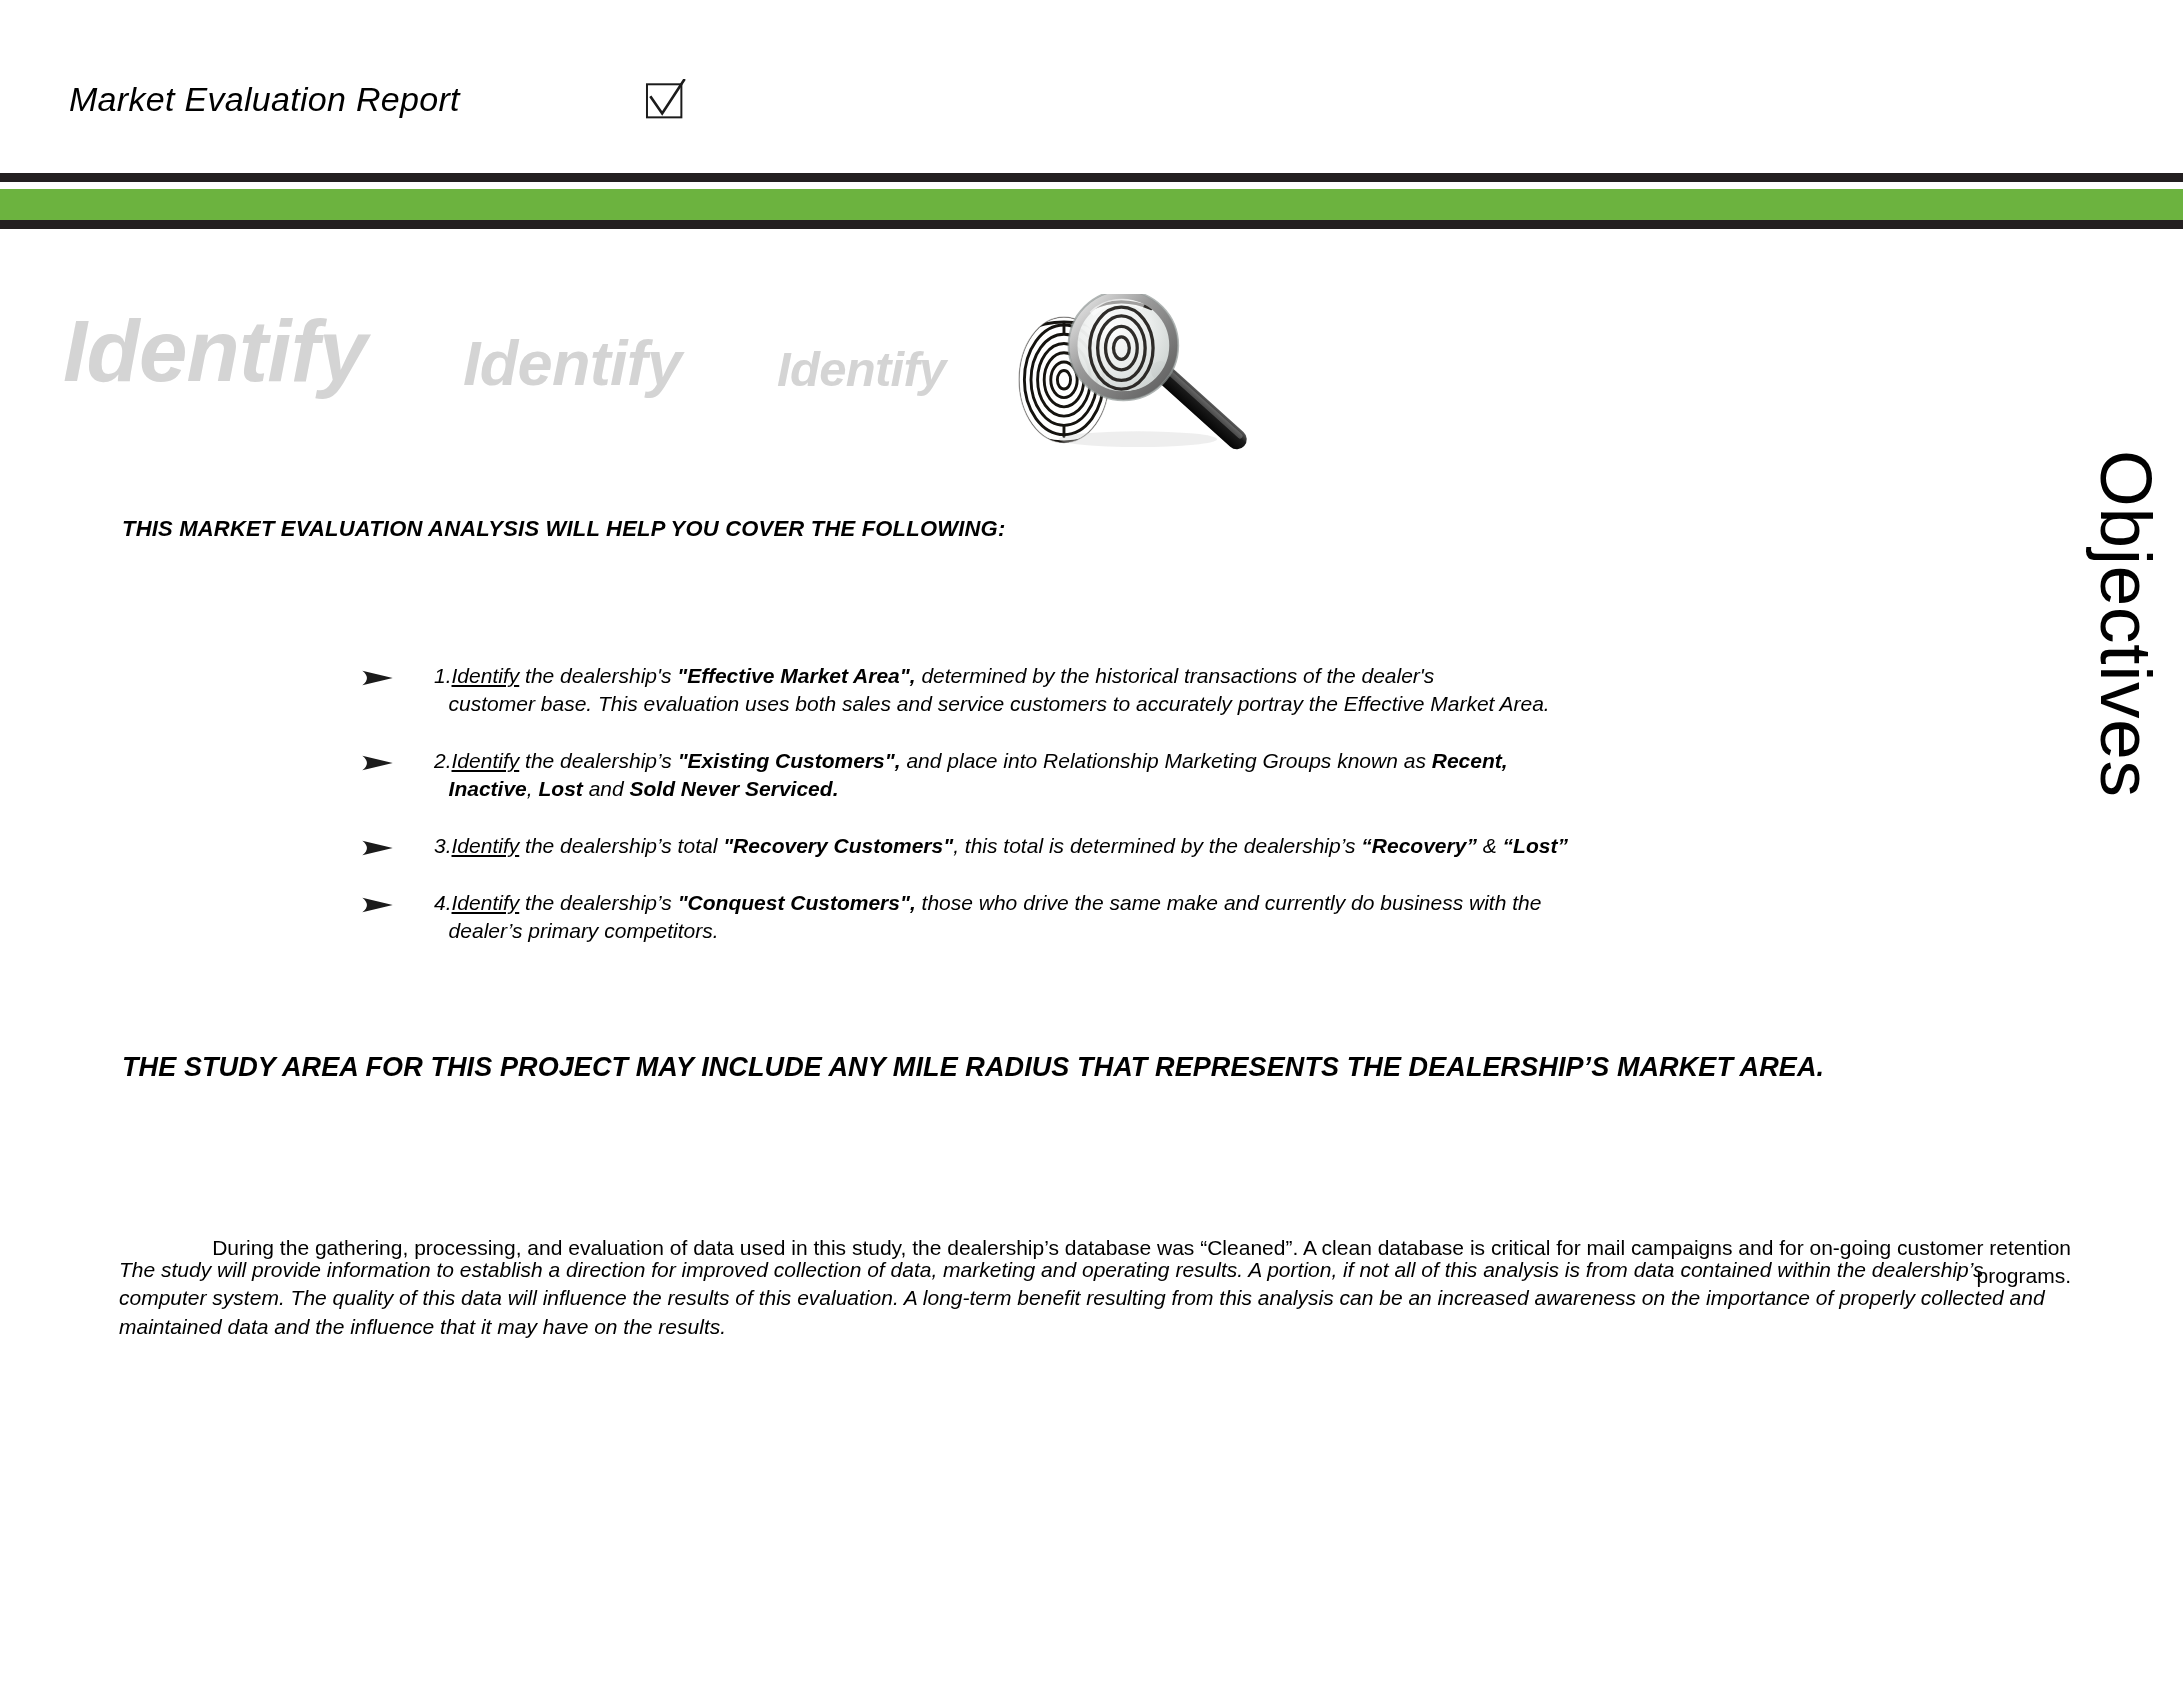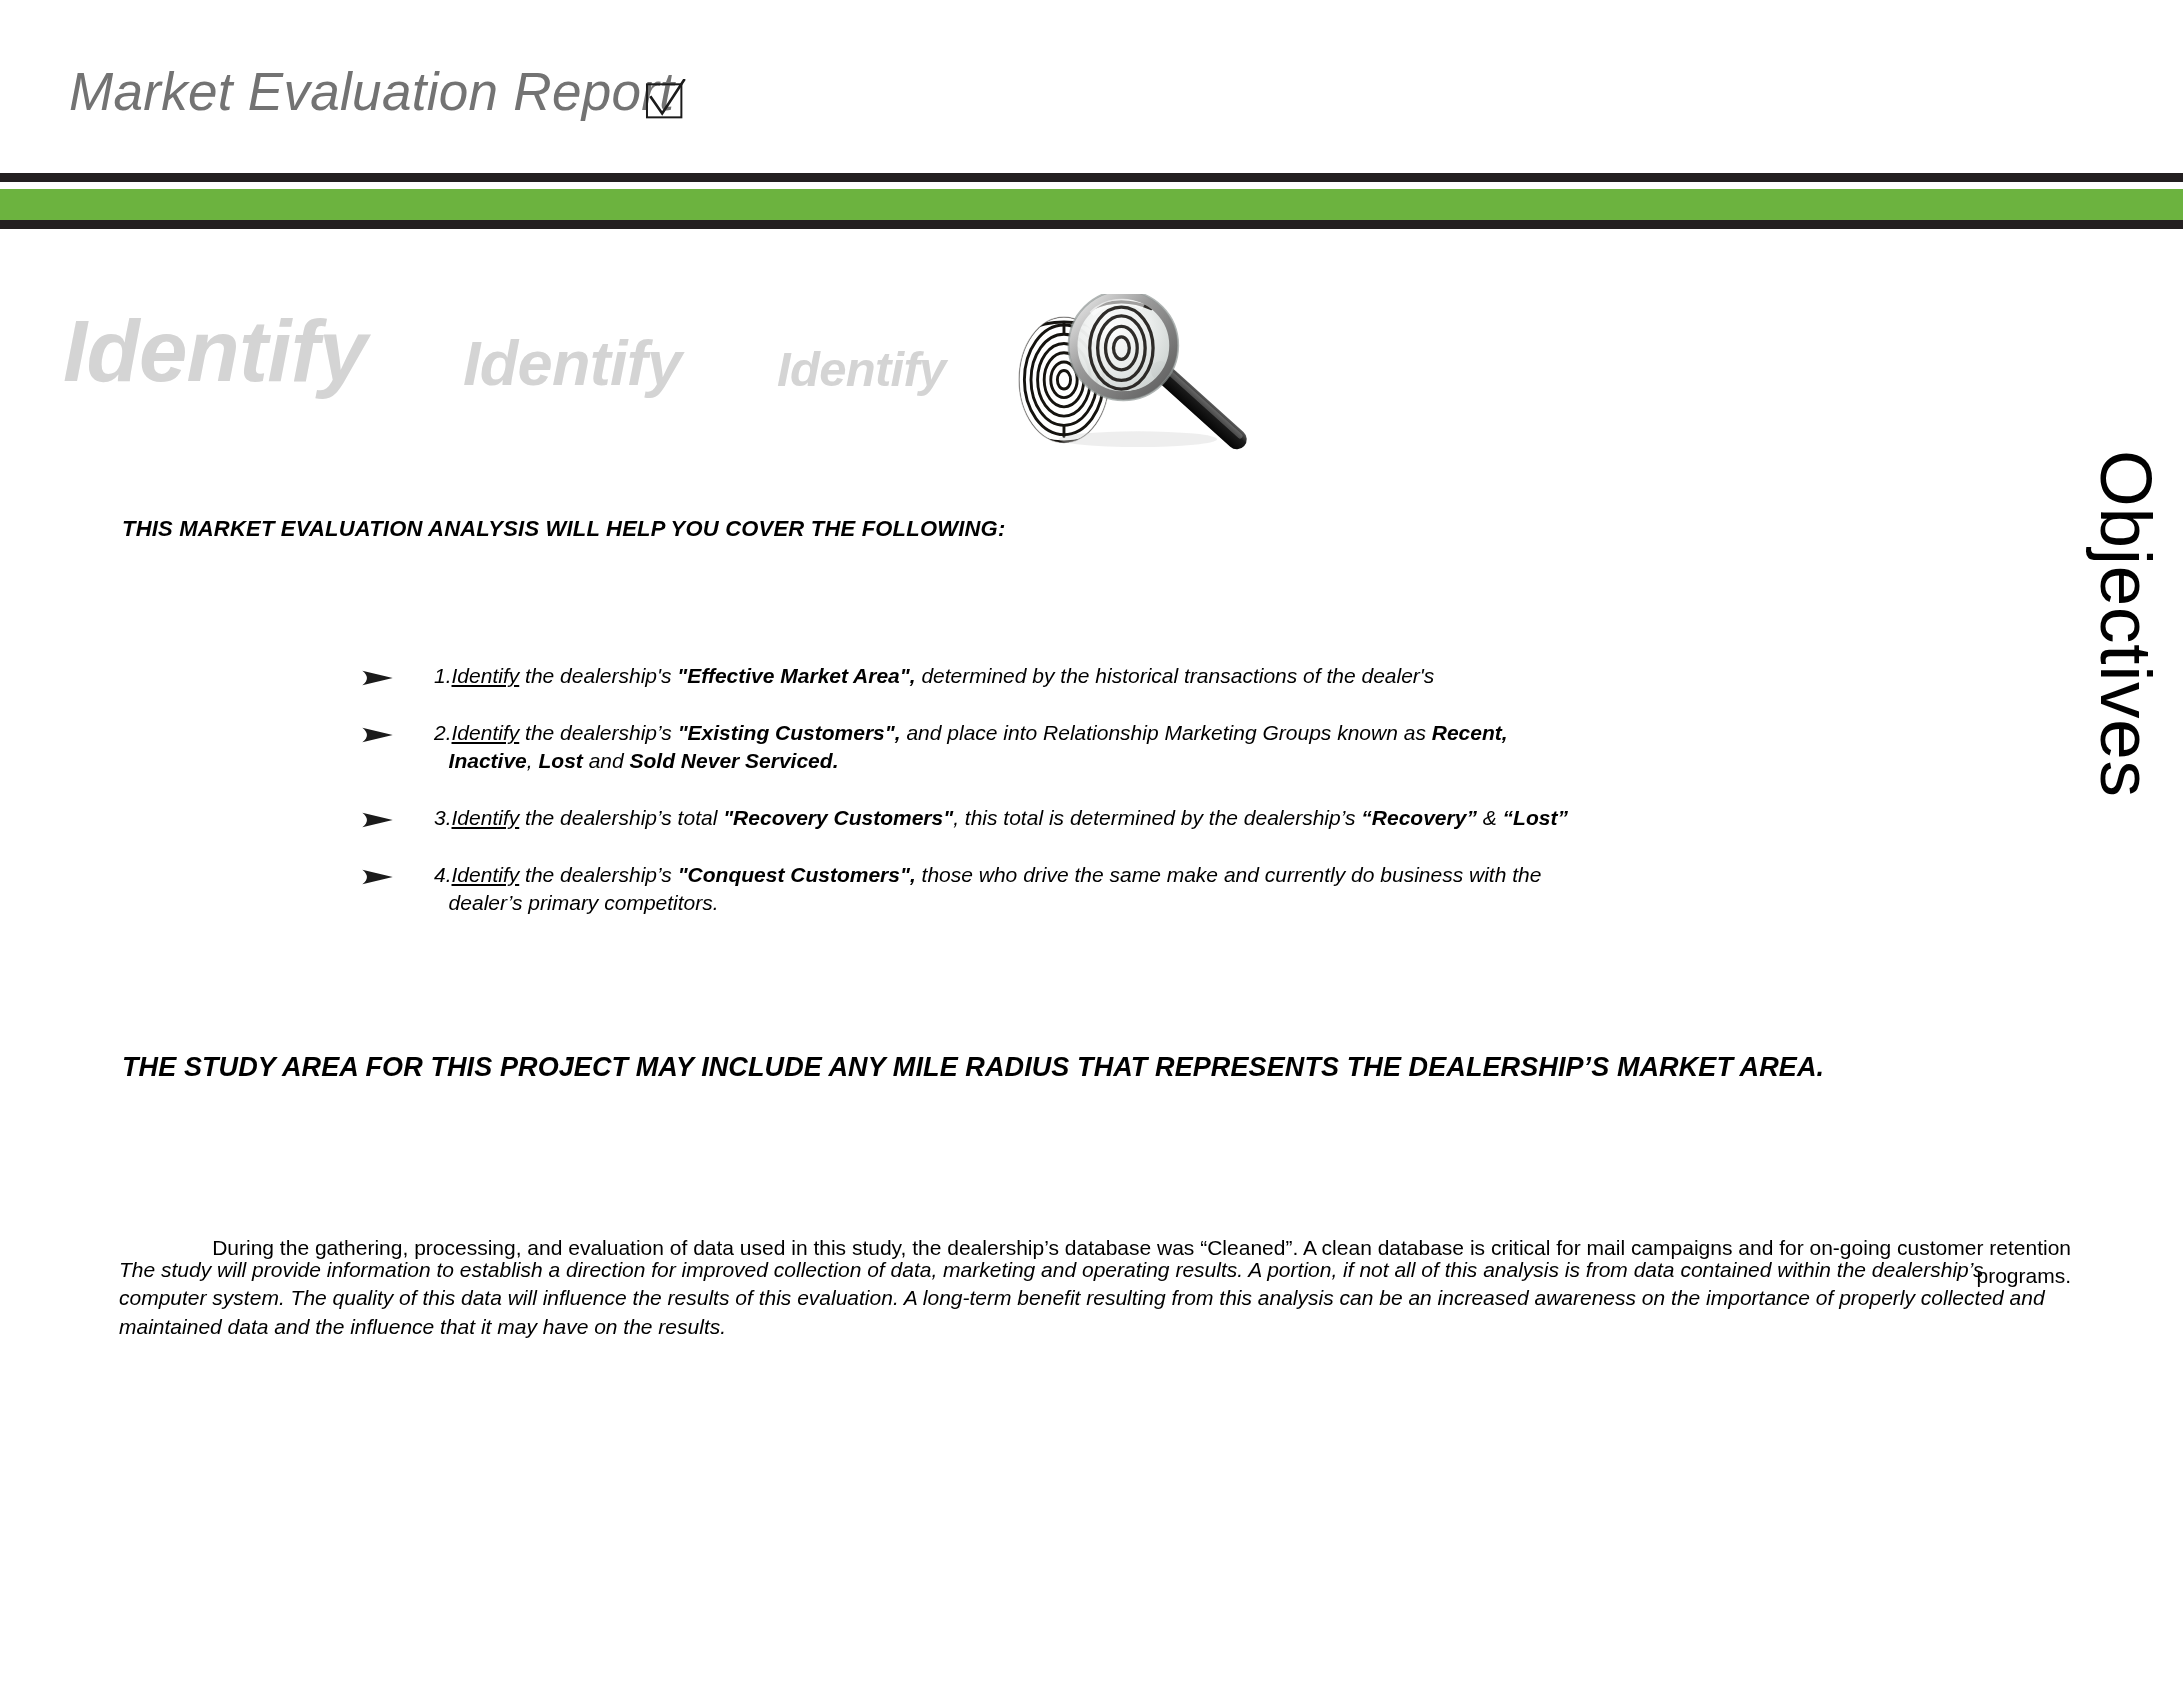--- a/index.html
+++ b/index.html
@@ -20,24 +20,24 @@
   .header {
     position: absolute;
     top: 0;
     left: 0;
     width: 2183px;
     height: 165px;
   }
   .header-title {
     position: absolute;
     left: 69px;
-    top: 61px;
-    font-size: 53px;
-    font-style: italic;
-    color: #737373;
+    top: 80px;
+    font-size: 34px;
+    font-style: italic;
+    color: #000000;
     letter-spacing: 0.3px;
     white-space: nowrap;
   }
   .header-check {
     position: absolute;
     left: 645px;
     top: 79px;
     width: 41px;
     height: 41px;
   }
@@ -260,20 +260,21 @@
 
 <div class="list">
 
   <div class="item">
     <span class="bullet-arrow">
       <svg viewBox="0 0 62 30" width="41" height="20">
         <path d="M2 4 L48 15 L2 26 Q16 15 2 4 Z" fill="#1b1b1b"></path>
       </svg>
     </span>
     <span class="num">1.</span><span class="idf">Identify</span><span> the dealership's </span><span class="b">"Effective Market Area",</span><span> determined by the historical transactions of the dealer's</span>
+    <span class="text-indent" style="padding-left:14.6px">customer base. This evaluation uses both sales and service customers to accurately portray the Effective Market Area.</span>
   </div>
 
   <div class="item">
     <span class="bullet-arrow">
       <svg viewBox="0 0 62 30" width="41" height="20">
         <path d="M2 4 L48 15 L2 26 Q16 15 2 4 Z" fill="#1b1b1b"></path>
       </svg>
     </span>
     <span class="num">2.</span><span class="idf">Identify</span><span> the dealership’s </span><span class="b">"Existing Customers",</span><span> and place into Relationship Marketing Groups known as </span><span class="b">Recent,</span>
     <span class="text-indent" style="padding-left:14.6px"><span class="b">Inactive</span><span>, </span><span class="b">Lost</span><span> and </span><span class="b">Sold Never Serviced.</span></span>

